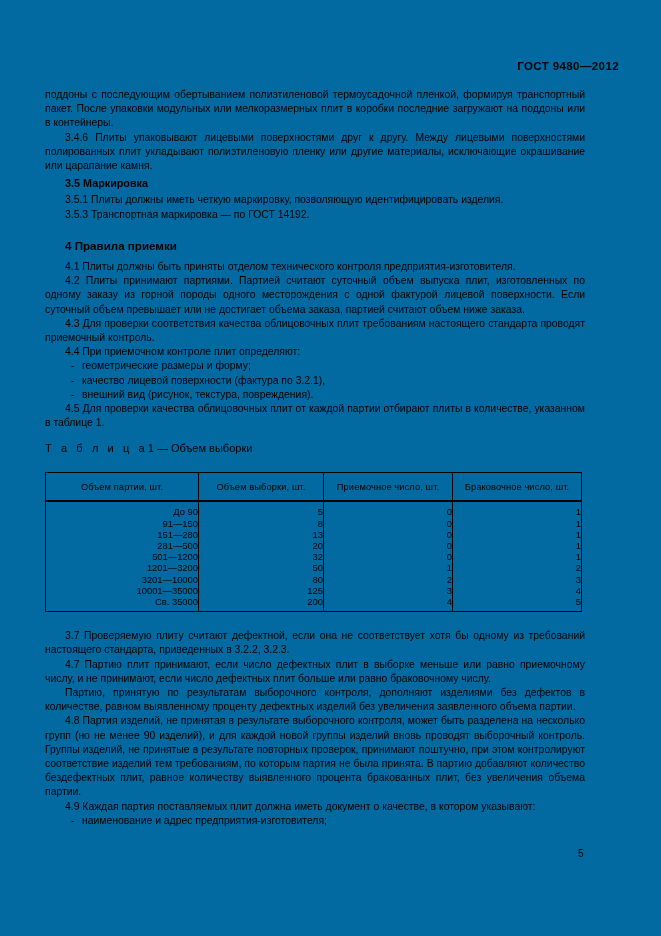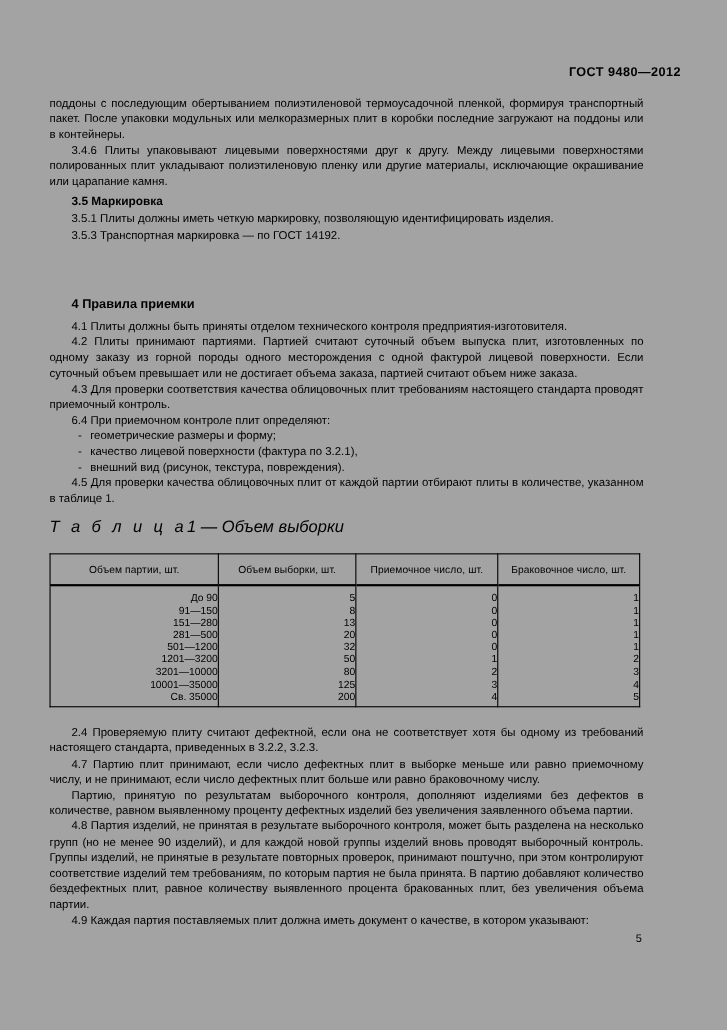--- a/index.html
+++ b/index.html
@@ -5,21 +5,21 @@
 <style>
   html, body {
     margin: 0;
     padding: 0;
     background: #ffffff;
   }
   .page {
     position: relative;
     width: 661px;
     height: 936px;
-    background: #a3a3a3;
+    background: #0369a1;
     font-family: "Liberation Sans", "DejaVu Sans", sans-serif;
     color: #000000;
     overflow: hidden;
     box-sizing: border-box;
   }
 
   
   .page-header {
     position: absolute;
     top: 60px;
@@ -58,35 +58,33 @@
 
   h2.section {
     margin: 0;
     font-size: 10.8px;
     line-height: 14.2px;
     font-weight: bold;
     text-indent: 20px;
   }
   h2.section.big {
     font-size: 11.6px;
-    margin-top: 31px;
   }
 
   .gap-xs { height: 3px; }
   .gap-sm { height: 7px; }
   .gap-md { height: 12px; }
   .gap-lg { height: 17px; }
 
   
   .table-caption {
-    font-size: 15px;
+    font-size: 11px;
     line-height: 13px;
     margin: 0;
     white-space: nowrap;
-    font-style: italic;
   }
   .table-caption .tcap-word {
     letter-spacing: 3.1px;
   }
 
   table.sample-table {
     border-collapse: collapse;
     width: 536px;
     margin-top: 17px;
     table-layout: fixed;
@@ -162,21 +160,21 @@
     <h2 class="section big">4  Правила приемки</h2>
 
     <div class="gap-sm"></div>
 
     <p class="indent">4.1  Плиты должны быть приняты отделом технического контроля предприятия-изготовителя.</p>
 
     <p class="indent">4.2  Плиты принимают партиями. Партией считают суточный объем выпуска плит, изготовленных по одному заказу из горной породы одного месторождения с одной фактурой лицевой поверхности. Если суточный объем превышает или не достигает объема заказа, партией считают объем ниже заказа.</p>
 
     <p class="indent">4.3  Для проверки соответствия качества облицовочных плит требованиям настоящего стандарта проводят приемочный контроль.</p>
 
-    <p class="indent">6.4  При приемочном контроле плит определяют:</p>
+    <p class="indent">4.4  При приемочном контроле плит определяют:</p>
 
     <p class="dash"><span class="bullet">-</span><span>геометрические размеры и форму;</span></p>
 
     <p class="dash"><span class="bullet">-</span><span>качество лицевой поверхности (фактура по 3.2.1),</span></p>
 
     <p class="dash"><span class="bullet">-</span><span>внешний вид (рисунок, текстура, повреждения).</span></p>
 
     <p class="indent">4.5  Для проверки качества облицовочных плит от каждой партии отбирают плиты в количестве, указанном в таблице 1.</p>
 
     <div class="gap-md"></div>
@@ -243,28 +241,29 @@
             <span class="cellline">3</span>
             <span class="cellline">4</span>
             <span class="cellline">5</span>
           </td>
         </tr>
       </tbody>
     </table>
 
     <div class="gap-lg"></div>
 
-    <p class="indent">2.4  Проверяемую плиту считают дефектной, если она не соответствует хотя бы одному из требований настоящего стандарта, приведенных в 3.2.2, 3.2.3.</p>
+    <p class="indent">3.7  Проверяемую плиту считают дефектной, если она не соответствует хотя бы одному из требований настоящего стандарта, приведенных в 3.2.2, 3.2.3.</p>
 
     <p class="indent">4.7  Партию плит принимают, если число дефектных плит в выборке меньше или равно приемочному числу, и не принимают, если число дефектных плит больше или равно браковочному числу.</p>
 
     <p class="indent">Партию, принятую по результатам выборочного контроля, дополняют изделиями без дефектов в количестве, равном выявленному проценту дефектных изделий без увеличения заявленного объема партии.</p>
 
     <p class="indent">4.8  Партия изделий, не принятая в результате выборочного контроля, может быть разделена на несколько групп (но не менее 90 изделий), и для каждой новой группы изделий вновь проводят выборочный контроль. Группы изделий, не принятые в результате повторных проверок, принимают поштучно, при этом контролируют соответствие изделий тем требованиям, по которым партия не была принята. В партию добавляют количество бездефектных плит, равное количеству выявленного процента бракованных плит, без увеличения объема партии.</p>
 
     <p class="indent">4.9  Каждая партия поставляемых плит должна иметь документ о качестве, в котором указывают:</p>
 
+    <p class="dash"><span class="bullet">-</span><span>наименование и адрес предприятия-изготовителя;</span></p>
 
   </div>
 
   <div class="folio">5</div>
 
 </div>
 
 </body></html>

